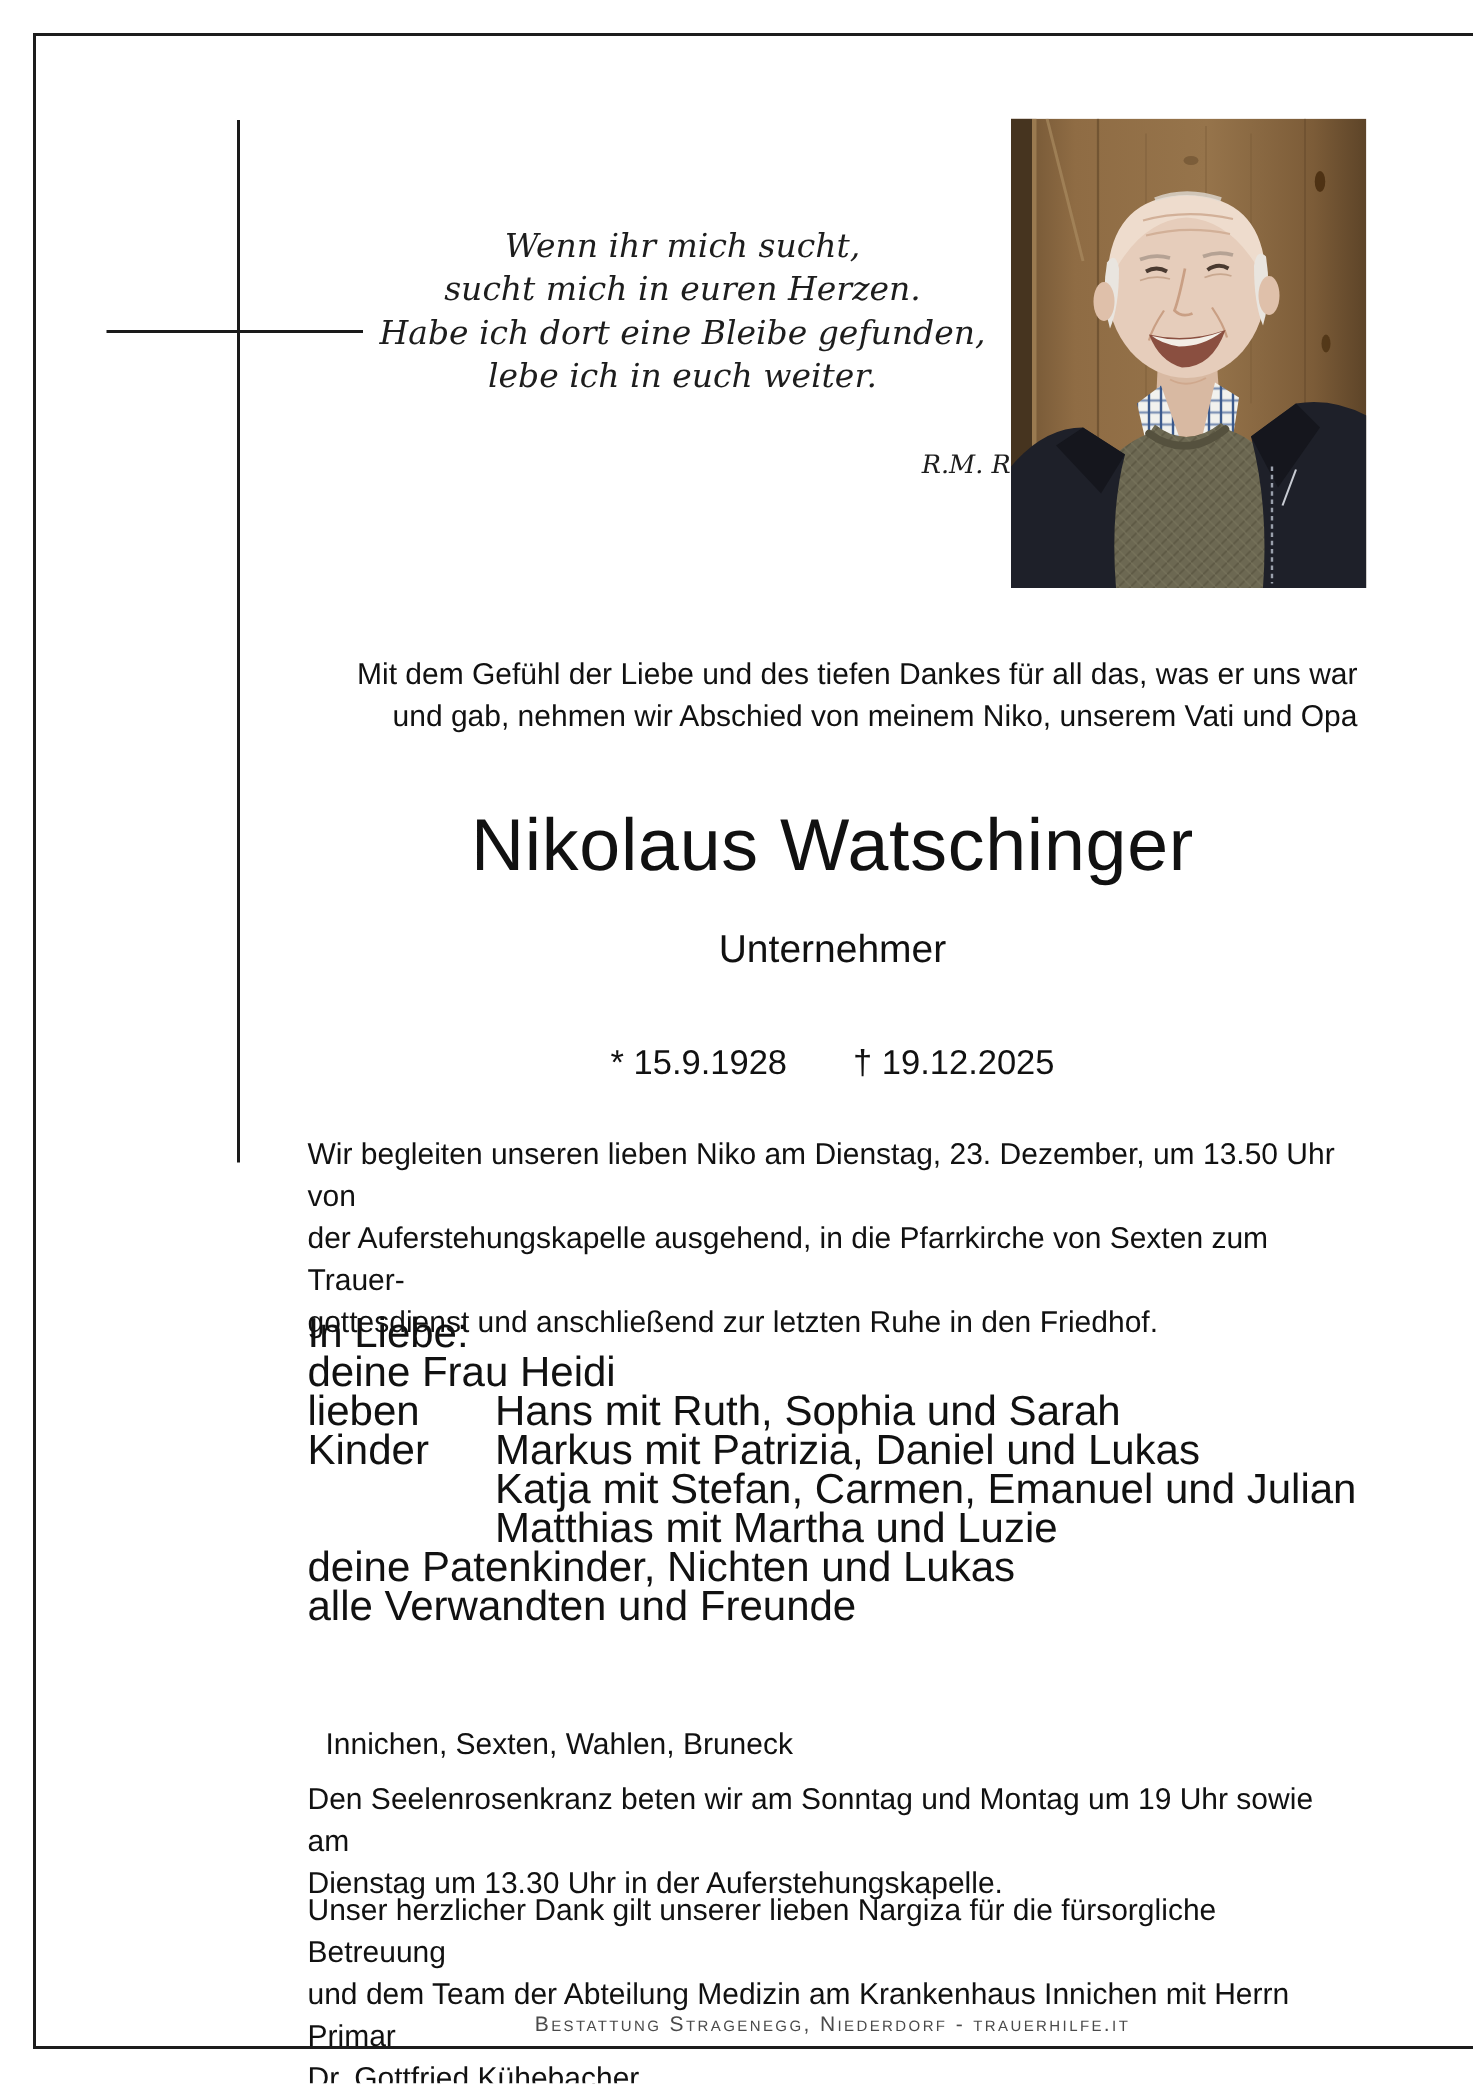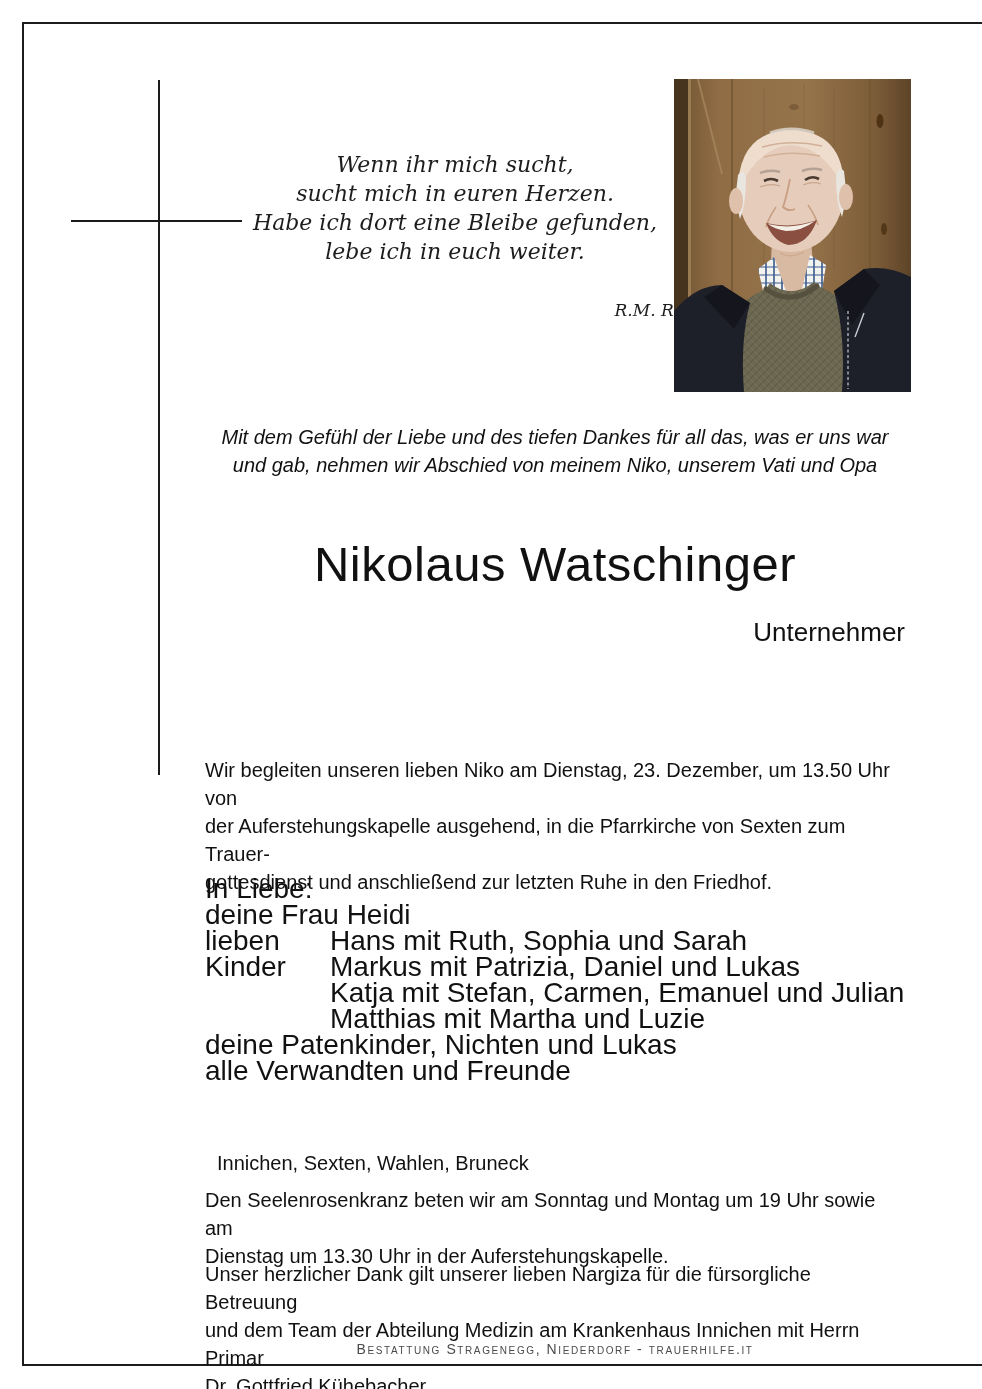--- a/index.html
+++ b/index.html
@@ -73,36 +73,35 @@
     position: absolute;
     left: 674px;
     top: 79px;
     width: 237px;
     height: 313px;
     overflow: hidden;
   }
   
   .col { position: absolute; left: 205px; width: 700px; }
   .intro {
-    top: 423px;
-    text-align: center;
-    font-size: 20px;
-    line-height: 28px;
-    font-style: italic;
+    top: 436px;
+    text-align: right;
+    font-size: 20px;
+    line-height: 28px;
   }
   .deceased-name {
     top: 536px;
     text-align: center;
     font-size: 49px;
     font-weight: 400;
     letter-spacing: 0.5px;
   }
   .profession {
     top: 617px;
-    text-align: right;
+    text-align: center;
     font-size: 26px;
   }
   .dates {
     top: 695px;
     text-align: center;
     font-size: 23px;
   }
   .dates .birth { margin-right: 44px; }
   .funeral {
     top: 756px;
@@ -244,20 +243,23 @@
     </svg>
   </div>
 
   <div class="col intro lines">Mit dem Gefühl der Liebe und des tiefen Dankes für all das, was er uns war
 und gab, nehmen wir Abschied von meinem Niko, unserem Vati und Opa</div>
 
   <div class="col deceased-name">Nikolaus Watschinger</div>
 
   <div class="col profession">Unternehmer</div>
 
+  <div class="col dates">
+    <span class="birth">* 15.9.1928</span><span>† 19.12.2025</span>
+  </div>
 
   <div class="col funeral lines">Wir begleiten unseren lieben Niko am Dienstag, 23. Dezember, um 13.50 Uhr von
 der Auferstehungskapelle ausgehend, in die Pfarrkirche von Sexten zum Trauer-
 gottesdienst und anschließend zur letzten Ruhe in den Friedhof.</div>
 
   <div class="col family">
     <p>In Liebe:</p>
     <p>deine Frau Heidi</p>
     <div class="kinder-row">
       <span class="kinder-label">lieben Kinder</span>

